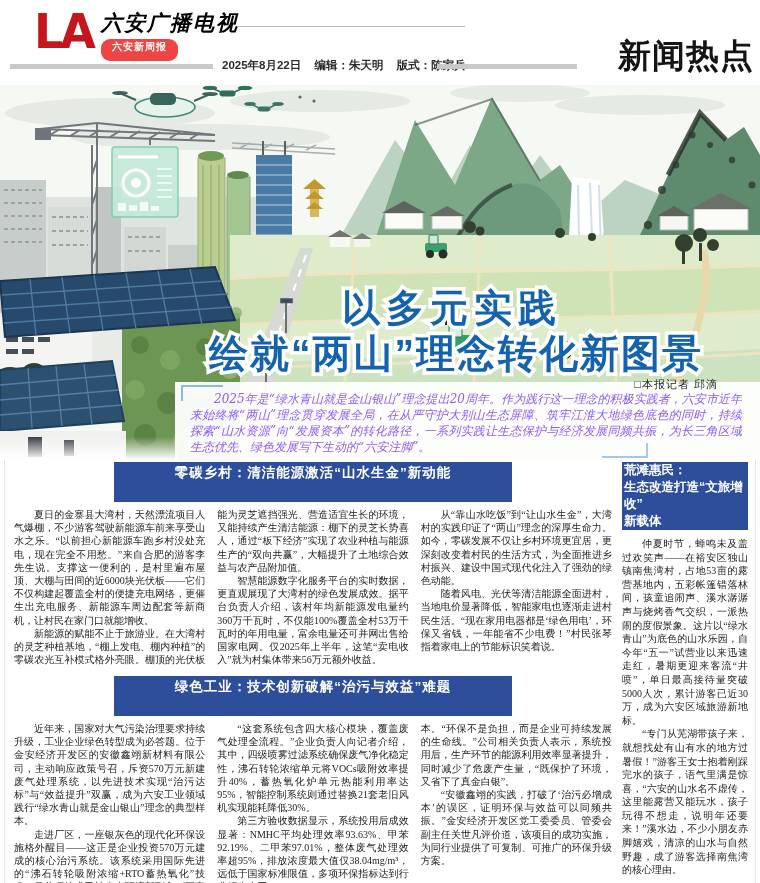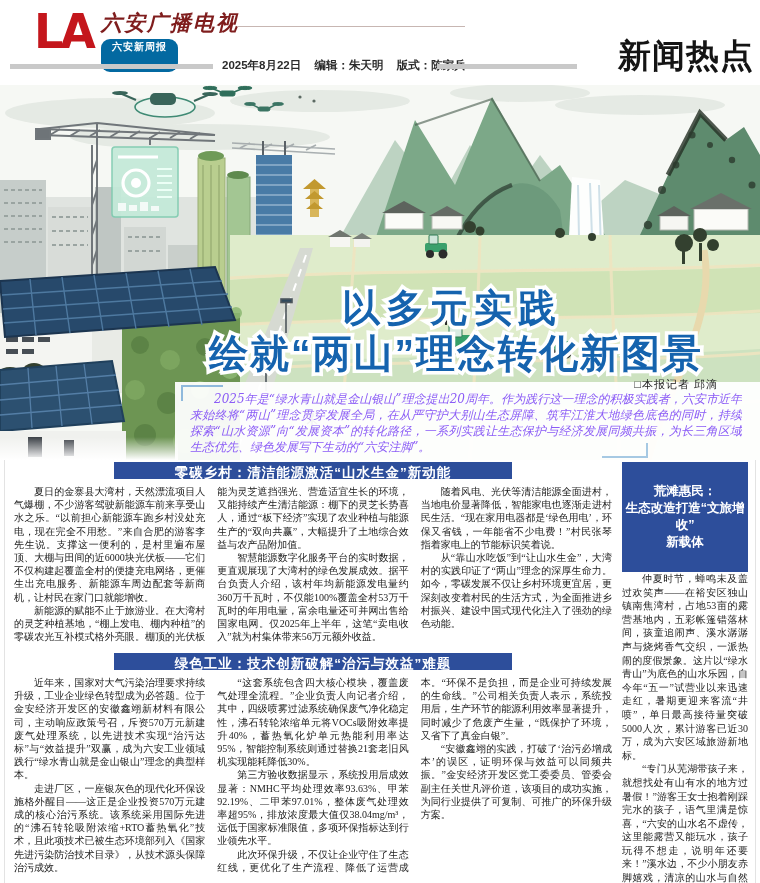--- a/index.html
+++ b/index.html
@@ -5,23 +5,23 @@
   html,body{margin:0;padding:0;background:#e8e8e8;}
   .page{position:relative;width:760px;height:883px;background:#fff;overflow:hidden;
         font-family:"Liberation Sans","DejaVu Sans",sans-serif;}
   
   .masthead{position:absolute;left:0;top:0;width:760px;height:85px;}
   .logo-row{position:absolute;left:34px;top:8px;display:flex;align-items:flex-start;}
   .la-mark{font-family:"DejaVu Sans",sans-serif;font-weight:900;font-size:46px;line-height:46px;
            color:#c4161c;letter-spacing:-3px;transform:scaleY(1.04);}
   .brand-col{margin-left:8px;padding-top:4px;}
   .brand-name{font-family:"DejaVu Serif","Liberation Serif",serif;font-weight:bold;font-style:italic;
-              font-size:21px;color:#7f1d1d;letter-spacing:2px;line-height:22px;}
-  .brand-badge{display:inline-block;margin-top:5px;background:#0369a1;color:#fff;font-size:10px;
-               font-weight:bold;padding:1px 11px 18px;border-radius:9px;letter-spacing:1px;}
+              font-size:21px;color:#000000;letter-spacing:2px;line-height:22px;}
+  .brand-badge{display:inline-block;margin-top:5px;background:#ef4444;color:#fff;font-size:10px;
+               font-weight:bold;padding:1px 11px 7px;border-radius:9px;letter-spacing:1px;}
   .brand-line{position:absolute;left:237px;top:26px;width:228px;height:1px;background:#c7b6b2;}
   .date-row{position:absolute;left:0;top:58px;width:620px;height:16px;}
   .date-bar{position:absolute;top:6px;height:5px;background:#c9c9c9;}
   .date-bar.l{left:10px;width:203px;}
   .date-bar.r{left:437px;width:140px;}
   .date-text{position:absolute;left:222px;top:0;font-size:11.5px;font-weight:bold;color:#2b2b2b;white-space:nowrap;}
   .date-text span{margin-right:10px;}
   .edition{position:absolute;right:6px;top:36px;display:flex;align-items:flex-end;}
   .edition-label{font-size:33px;font-weight:900;color:#141414;letter-spacing:1px;line-height:40px;}
   .page-num{font-size:49px;font-weight:900;color:#909295;line-height:44px;margin-left:5px;
@@ -33,31 +33,31 @@
   .byline{position:absolute;right:42px;top:292px;font-size:11px;color:#222;letter-spacing:1px;}
   .intro{position:absolute;left:190px;top:306px;width:552px;height:66px;overflow:hidden;
          font-family:"DejaVu Serif","Liberation Serif",serif;font-style:italic;
          font-size:12px;line-height:16px;color:#8b5cf6;text-align:justify;text-indent:2em;}
   .bk{position:absolute;}
   .bk-tl{left:181px;top:300px;width:40px;height:14px;border-left:2px solid #8fb9dc;border-top:2px solid #8fb9dc;}
   .bk-br{left:602px;top:358px;width:44px;height:13px;border-right:2px solid #a6c9e3;border-bottom:2px solid #a6c9e3;}
   
   .content{position:absolute;left:14px;top:462px;width:734px;display:flex;gap:10px;}
   .col-main{width:598px;}
-  .sec-bar{width:398px;height:17px;margin:0 auto 6px;background:#2d4e9b;color:#fff;
+  .sec-bar{width:398px;height:40px;margin:0 auto 6px;background:#2d4e9b;color:#fff;
            font-size:13.5px;font-weight:bold;text-align:center;line-height:22px;letter-spacing:1px;}
   .cols3{column-count:3;column-gap:12px;overflow:hidden;text-align:justify;}
   .cols3.s1{height:160px;margin-bottom:8px;}
   .cols3.s2{height:199px;}
   .cols3 p,.side-body p{margin:0;text-indent:2em;font-family:"Liberation Serif","DejaVu Serif",serif;
            color:#1c1c1c;}
   .cols3 p{font-size:10px;line-height:13.2px;}
   .col-side{width:126px;}
   .side-head{background:#2d4e9b;color:#fff;font-weight:bold;font-size:12.5px;line-height:17px;
-             text-align:center;padding:21px 2px;}
+             text-align:left;padding:0 2px;margin-bottom:7px;}
   .side-body{height:350px;overflow:hidden;text-align:justify;}
   .side-body p{font-size:10px;line-height:13.6px;}
   .page-edge{position:absolute;top:390px;bottom:0;width:1px;background:#e3e3e3;}
   .page-edge.l{left:4px;}
   .page-edge.r{right:4px;}
 </style>
 </head>
 <body>
 
 <div class="page">
@@ -382,22 +382,22 @@
   </div>
 
   <div class="content">
     <div class="col-main">
 
       <div class="sec-bar">零碳乡村：清洁能源激活“山水生金”新动能</div>
       <div class="cols3 s1">
         <p>夏日的金寨县大湾村，天然漂流项目人气爆棚，不少游客驾驶新能源车前来享受山水之乐。“以前担心新能源车跑乡村没处充电，现在完全不用愁。”来自合肥的游客李先生说。支撑这一便利的，是村里遍布屋顶、大棚与田间的近6000块光伏板——它们不仅构建起覆盖全村的便捷充电网络，更催生出充电服务、新能源车周边配套等新商机，让村民在家门口就能增收。</p>
         <p>新能源的赋能不止于旅游业。在大湾村的灵芝种植基地，“棚上发电、棚内种植”的零碳农光互补模式格外亮眼。棚顶的光伏板能为灵芝遮挡强光、营造适宜生长的环境，又能持续产生清洁能源：棚下的灵芝长势喜人，通过“板下经济”实现了农业种植与能源生产的“双向共赢”，大幅提升了土地综合效益与农产品附加值。</p>
         <p>智慧能源数字化服务平台的实时数据，更直观展现了大湾村的绿色发展成效。据平台负责人介绍，该村年均新能源发电量约360万千瓦时，不仅能100%覆盖全村53万千瓦时的年用电量，富余电量还可并网出售给国家电网。仅2025年上半年，这笔“卖电收入”就为村集体带来56万元额外收益。</p>
+        <p>从“靠山水吃饭”到“让山水生金”，大湾村的实践印证了“两山”理念的深厚生命力。如今，零碳发展不仅让乡村环境更宜居，更深刻改变着村民的生活方式，为全面推进乡村振兴、建设中国式现代化注入了强劲的绿色动能。</p>
         <p>随着风电、光伏等清洁能源全面进村，当地电价显著降低，智能家电也逐渐走进村民生活。“现在家用电器都是‘绿色用电’，环保又省钱，一年能省不少电费！”村民张琴指着家电上的节能标识笑着说。</p>
-        <p>从“靠山水吃饭”到“让山水生金”，大湾村的实践印证了“两山”理念的深厚生命力。如今，零碳发展不仅让乡村环境更宜居，更深刻改变着村民的生活方式，为全面推进乡村振兴、建设中国式现代化注入了强劲的绿色动能。</p>
       </div>
 
       <div class="sec-bar">绿色工业：技术创新破解“治污与效益”难题</div>
       <div class="cols3 s2">
         <p>近年来，国家对大气污染治理要求持续升级，工业企业绿色转型成为必答题。位于金安经济开发区的安徽鑫翊新材料有限公司，主动响应政策号召，斥资570万元新建废气处理系统，以先进技术实现“治污达标”与“效益提升”双赢，成为六安工业领域践行“绿水青山就是金山银山”理念的典型样本。</p>
         <p>走进厂区，一座银灰色的现代化环保设施格外醒目——这正是企业投资570万元建成的核心治污系统。该系统采用国际先进的“沸石转轮吸附浓缩+RTO蓄热氧化”技术，且此项技术已被生态环境部列入《国家先进污染防治技术目录》，从技术源头保障治污成效。</p>
         <p>“这套系统包含四大核心模块，覆盖废气处理全流程。”企业负责人向记者介绍，其中，四级喷雾过滤系统确保废气净化稳定性，沸石转轮浓缩单元将VOCs吸附效率提升40%，蓄热氧化炉单元热能利用率达95%，智能控制系统则通过替换21套老旧风机实现能耗降低30%。</p>
         <p>第三方验收数据显示，系统投用后成效显著：NMHC平均处理效率93.63%、甲苯92.19%、二甲苯97.01%，整体废气处理效率超95%，排放浓度最大值仅38.04mg/m³，远低于国家标准限值，多项环保指标达到行业领先水平。</p>
         <p>此次环保升级，不仅让企业守住了生态红线，更优化了生产流程、降低了运营成本。“环保不是负担，而是企业可持续发展的生命线。”公司相关负责人表示，系统投用后，生产环节的能源利用效率显著提升，同时减少了危废产生量，“既保护了环境，又省下了真金白银”。</p>
         <p>“安徽鑫翊的实践，打破了‘治污必增成本’的误区，证明环保与效益可以同频共振。”金安经济开发区党工委委员、管委会副主任关世凡评价道，该项目的成功实施，为同行业提供了可复制、可推广的环保升级方案。</p>

